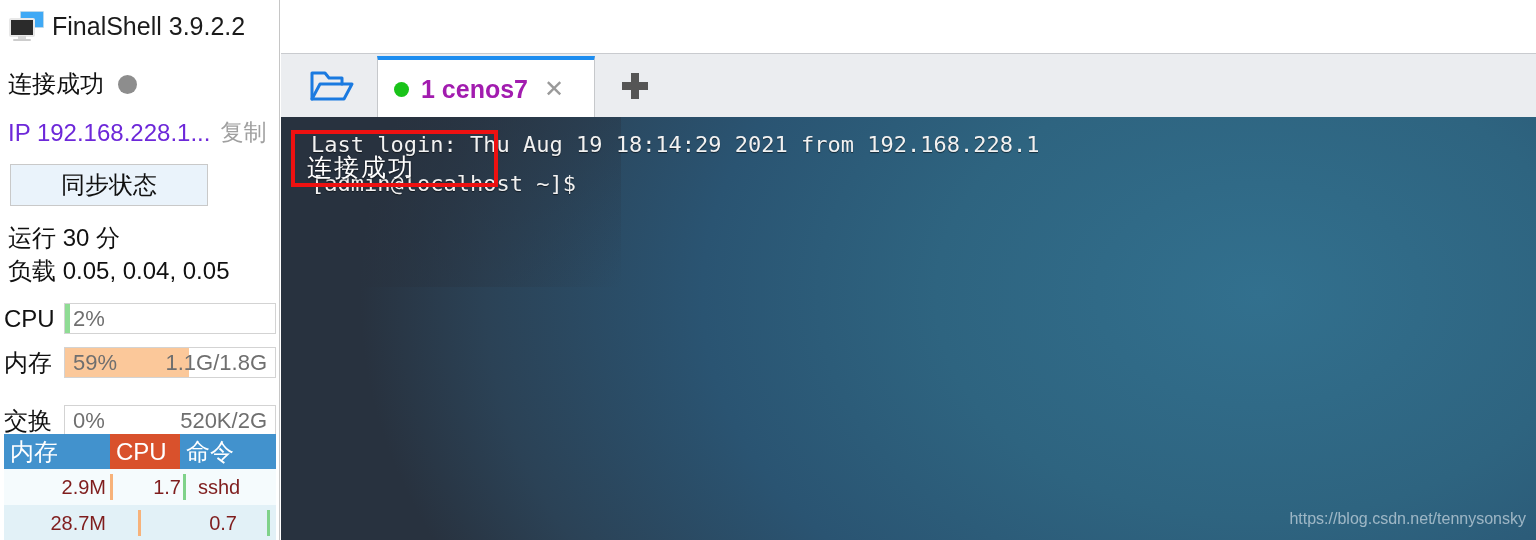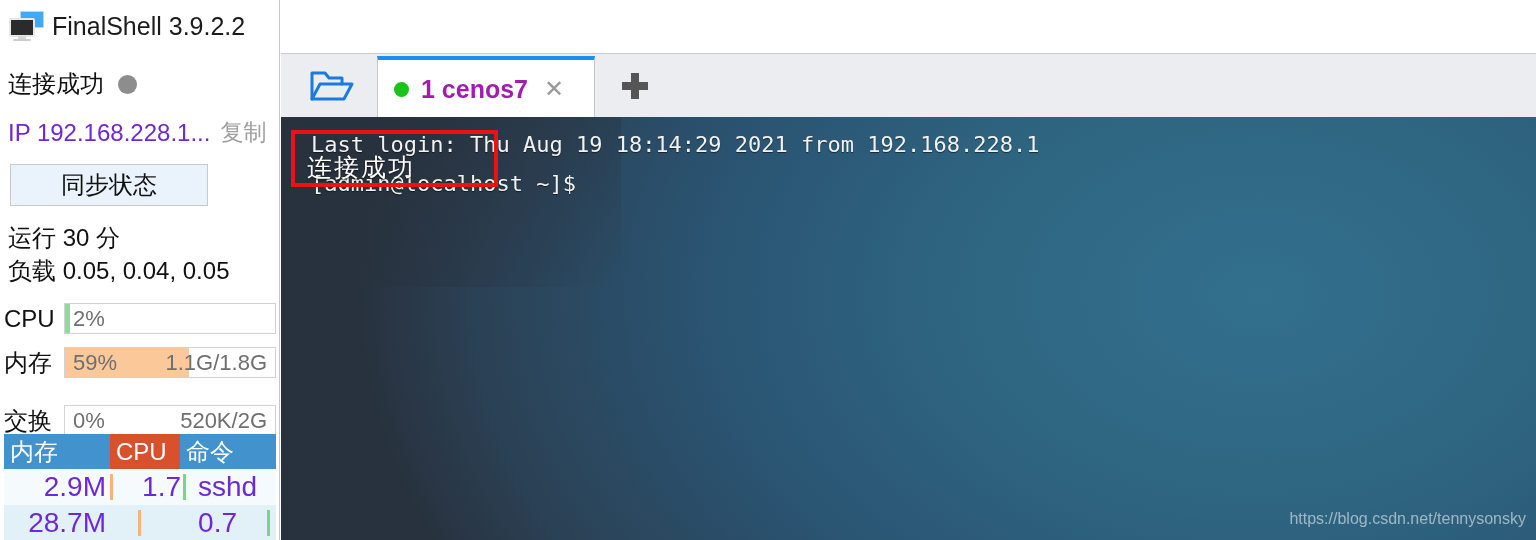--- a/index.html
+++ b/index.html
@@ -131,21 +131,21 @@
     background: #4292cd;
     padding-left: 6px;
     white-space: nowrap; overflow: hidden;
   }
   .th.c-mem { width: 106px; flex: 0 0 106px; }
   .th.c-cpu { width: 70px;  flex: 0 0 70px; background: #d9512c; }
   .th.c-cmd { flex: 1 1 auto; }
   .tr { display: flex; height: 36px; align-items: center; }
   .tr.odd  { background: #f5fbfd; }
   .tr.even { background: #e2f1f7; gap: 28px; }
-  .td { display: flex; align-items: center; font-size: 28px; color: #6d28d9; white-space: nowrap; overflow: hidden; }
+  .td { display: flex; align-items: center; font-size: 20px; color: #7f1d1d; white-space: nowrap; overflow: hidden; }
   .td.c-mem { width: 106px; flex: 0 0 106px; justify-content: flex-end; padding-right: 4px; }
   .td.c-cpu { width: 70px;  flex: 0 0 70px;  justify-content: flex-end; padding-right: 2px; }
   .td.c-cmd { flex: 1 1 auto; padding-left: 12px; }
   .tick { width: 3px; height: 26px; flex: 0 0 3px; }
   .tick.orange { background: #f7b27a; }
   .tick.green  { background: #7fd28a; }
 
   #sidebar-divider {
     position: absolute; left: 279px; top: 0;
     width: 1px; height: 540px; background: #c6c6c6;

